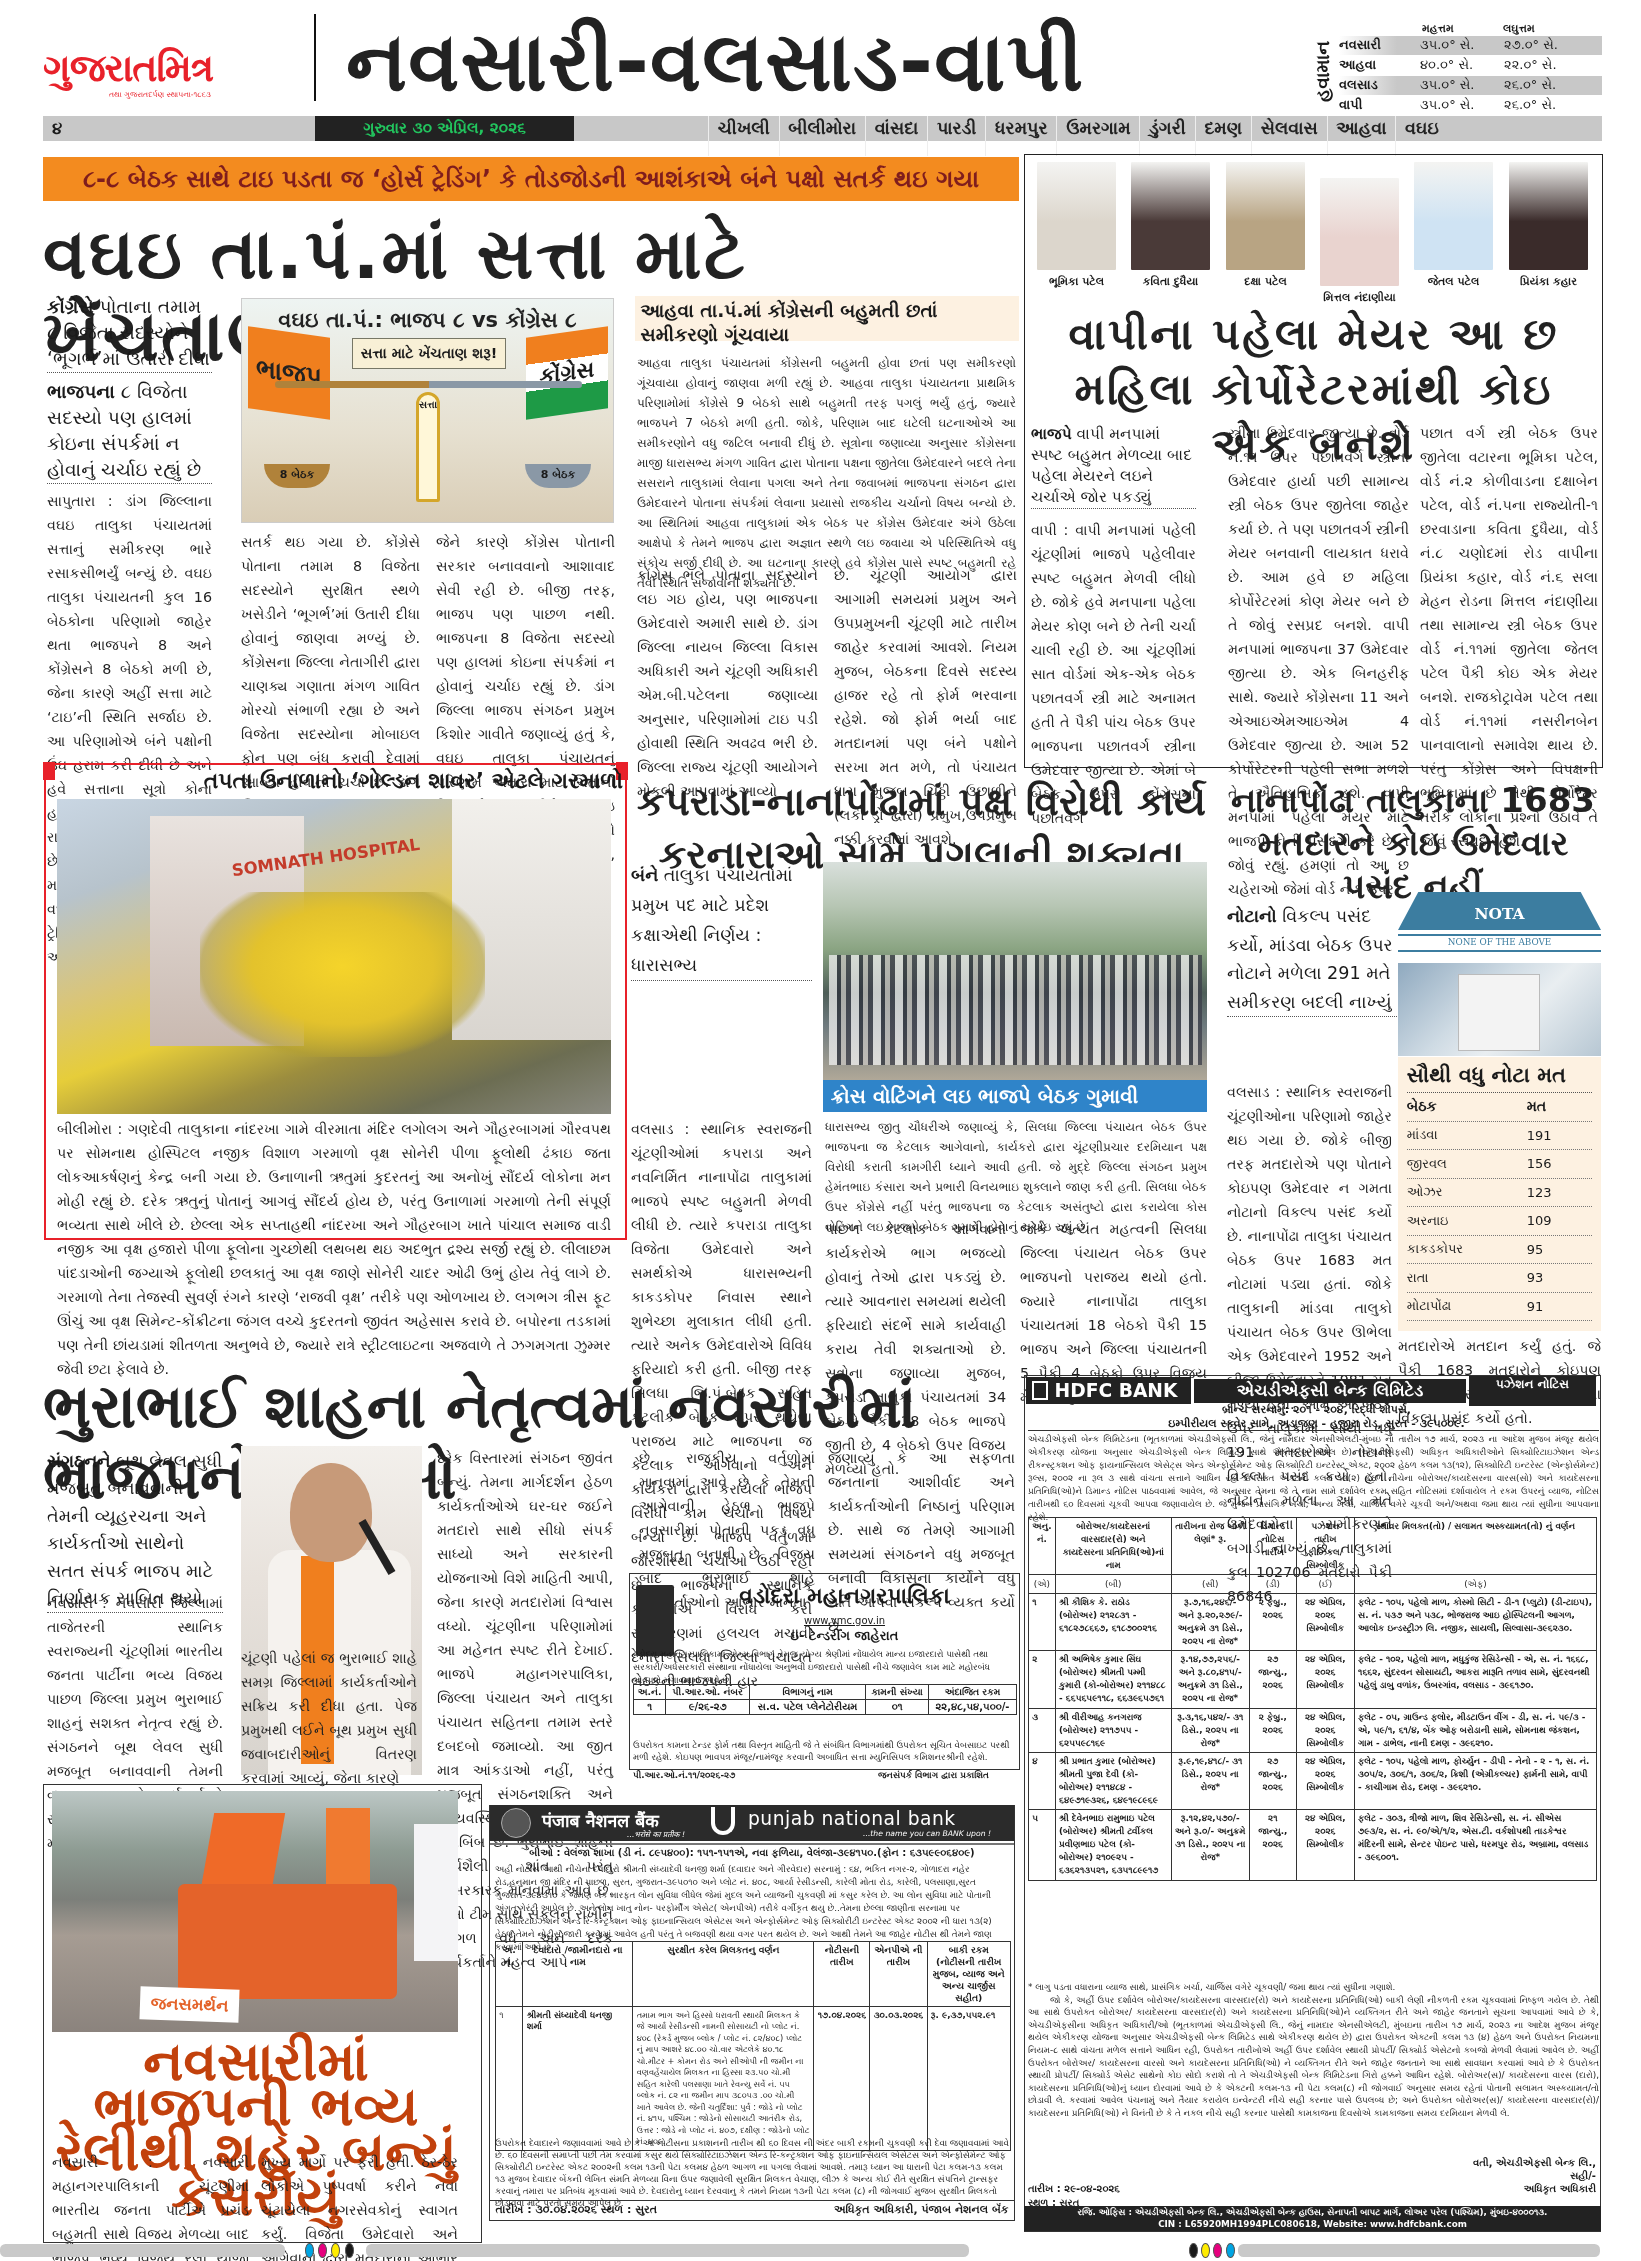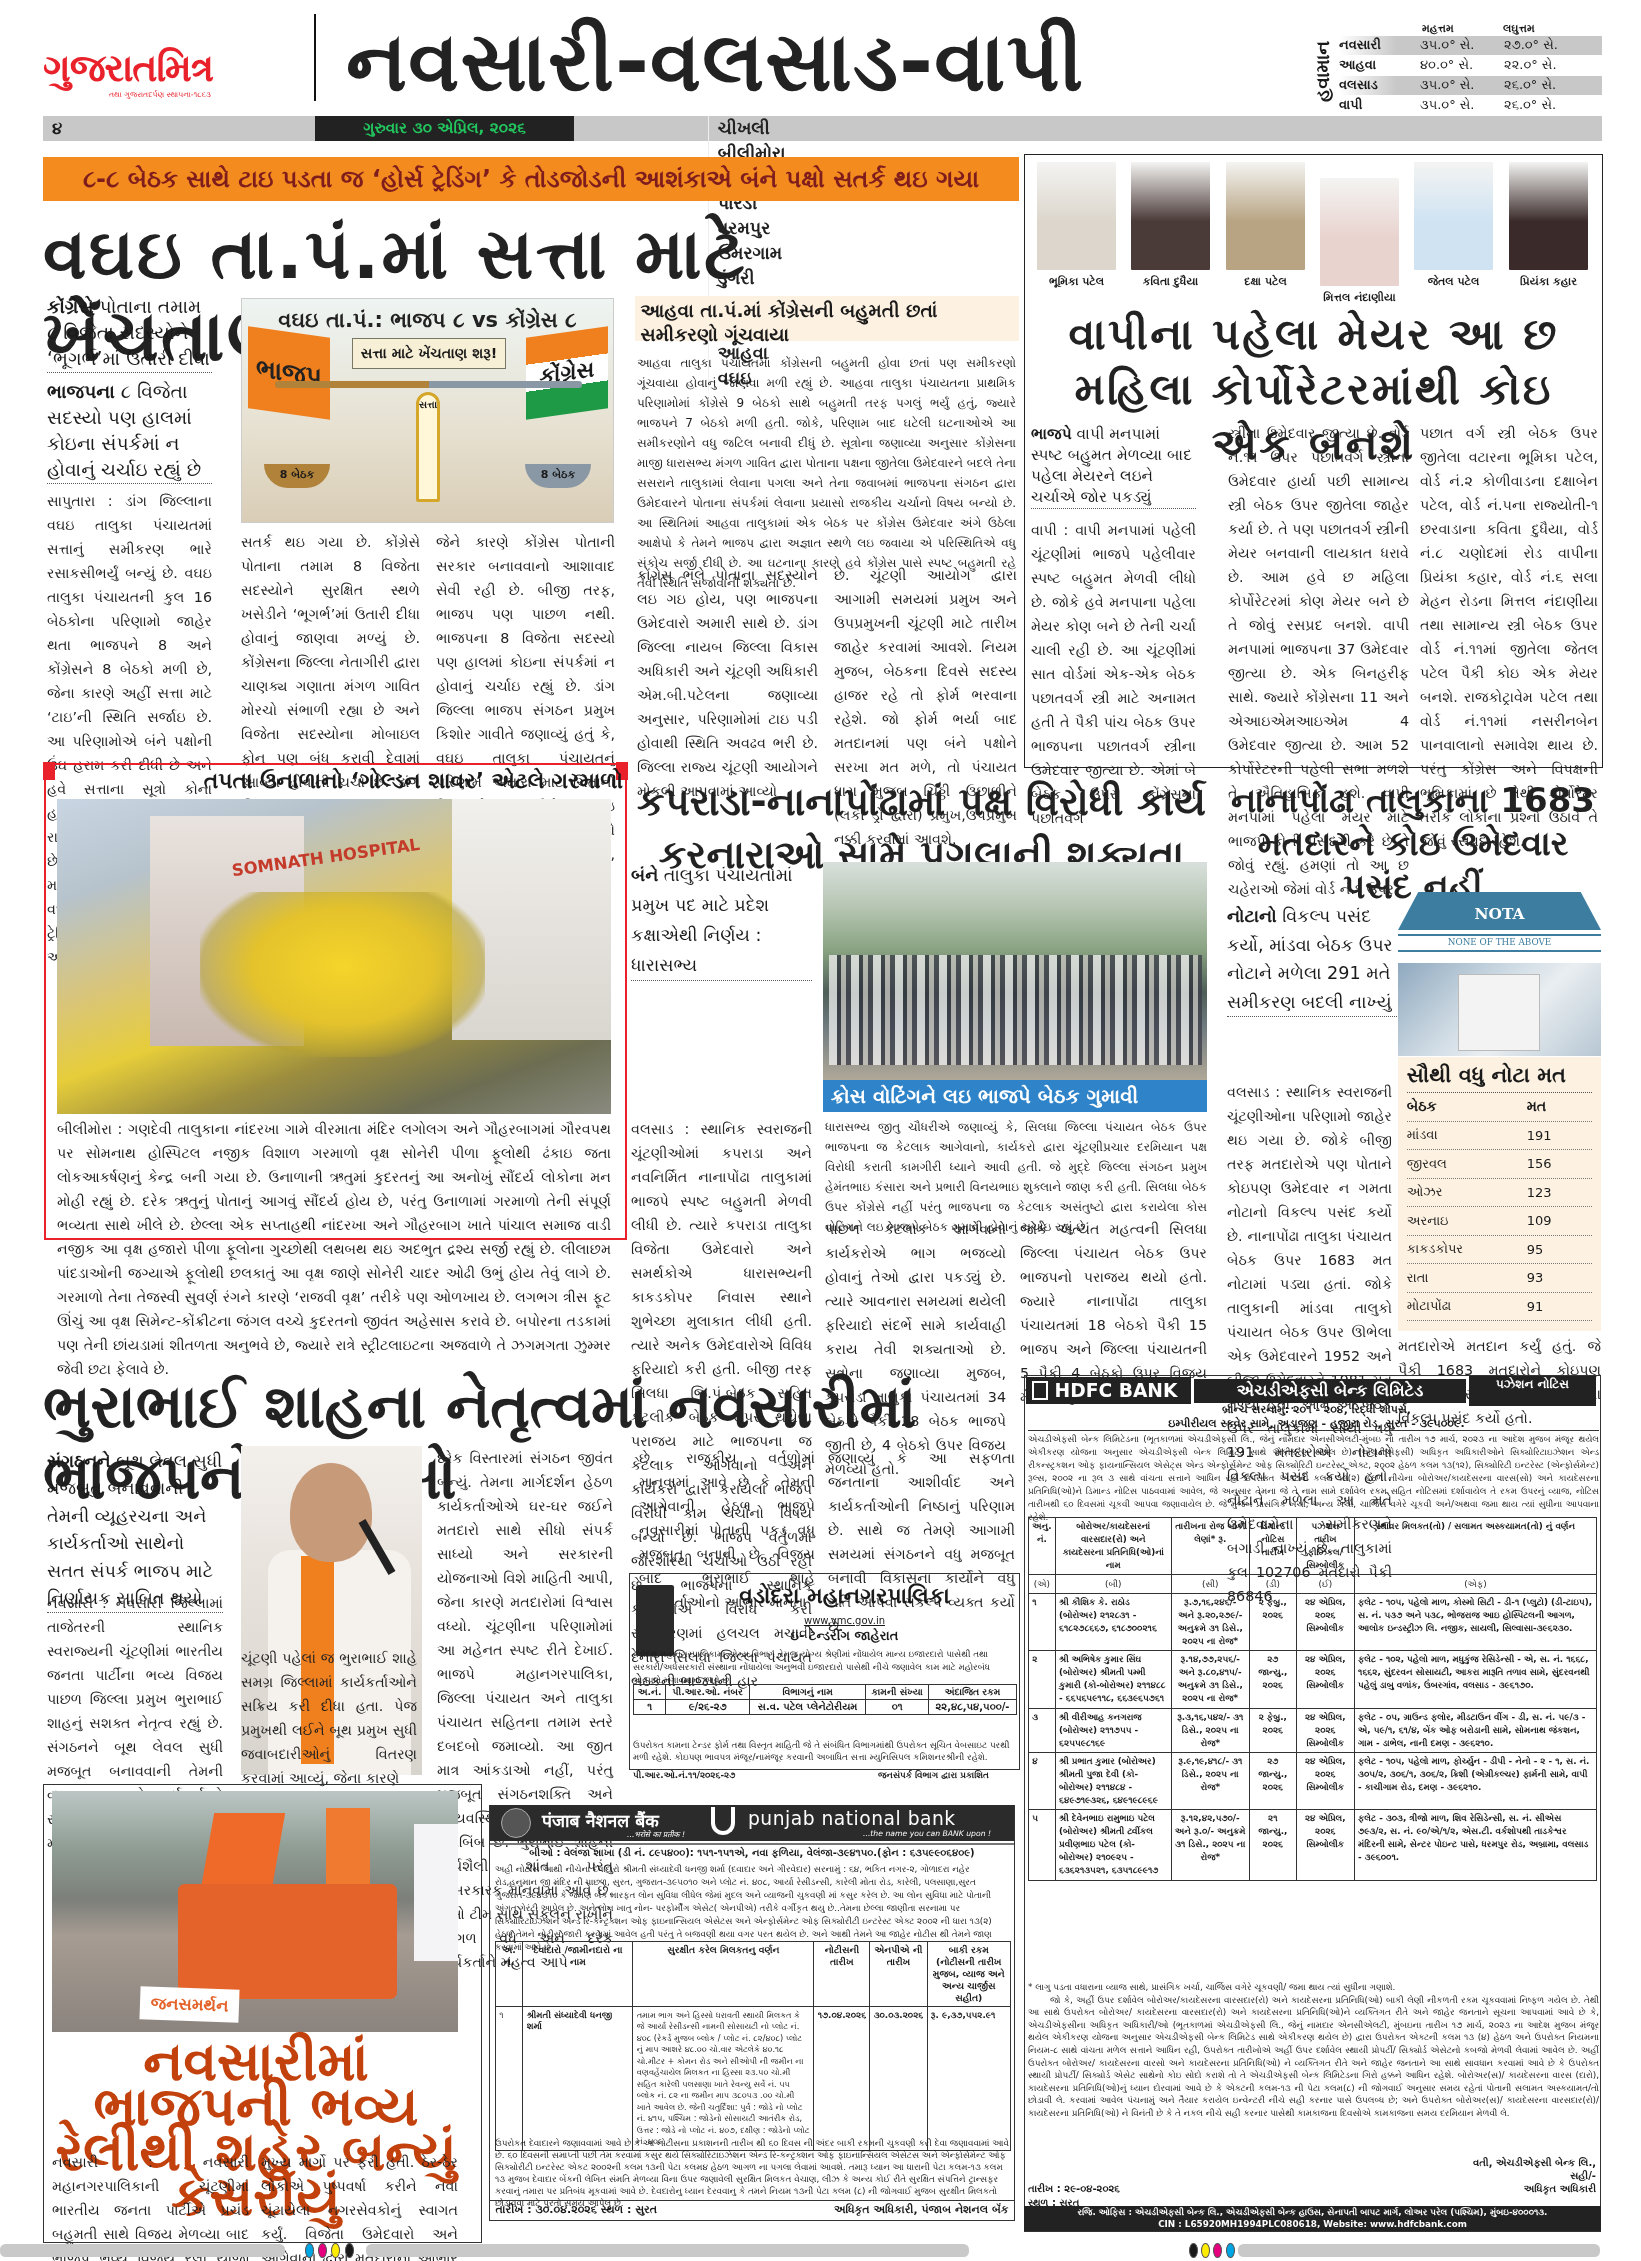--- a/index.html
+++ b/index.html
@@ -21,21 +21,21 @@
   #weather .hdr { position: absolute; top: 0; font-size: 11px; font-weight: 700; }
   #weather .row { position: absolute; left: 33px; width: 263px; height: 18.7px; font-size: 13px; line-height: 18.7px; }
   #weather .row.alt { background: linear-gradient(90deg, rgba(200,200,200,0) 0%, #c8c8c8 22%, #c8c8c8 100%); }
   #weather .city { position: absolute; left: 0; font-weight: 700; font-size: 13px; }
   #weather .max { position: absolute; left: 81px; }
   #weather .min { position: absolute; left: 165px; }
 
   #navbar { left: 43px; top: 116px; width: 1559px; height: 25px; background: #c8c8c8; }
   #pageno { left: 52px; top: 116px; font-size: 16.5px; font-weight: 700; line-height: 25px; }
   #datebox { left: 315px; top: 116px; width: 259px; height: 25px; background: #222; color: #22c55e; font-size: 15.4px; font-weight: 700; text-align: center; line-height: 25px; }
-  #towns { left: 708px; top: 116px; height: 40px; display: flex; flex-direction: column; }
+  #towns { left: 708px; top: 116px; height: 40px; display: flex; }
   #towns .town { font-size: 17.6px; font-weight: 700; line-height: 25px; padding: 0 8.8px; border-left: 1.6px solid #eee; color: #222; }
 
   
   #strap { left: 43px; top: 157px; width: 976px; height: 44px; background: #f38b1f; color: #7f1d1d; font-size: 24px; font-weight: 700; text-align: center; line-height: 44px; }
   #lead-head { left: 43px; top: 213px; width: 976px; font-size: 70px; font-weight: 900; line-height: 82px; letter-spacing: 2.2px; color: #222; }
 
   
   #lead-deck1 { left: 47px; top: 294px; width: 165px; font-size: 18.7px; line-height: 26px; }
   #lead-deck2 { left: 47px; top: 379px; width: 165px; font-size: 18.7px; line-height: 26px; }
   #cartoon { left: 241px; top: 298px; width: 373px; height: 225px; background: linear-gradient(180deg, #eef4f2 0%, #e6e0d0 60%, #d9cdb6 100%); border: 0.5px solid #ccc; overflow: hidden; }

